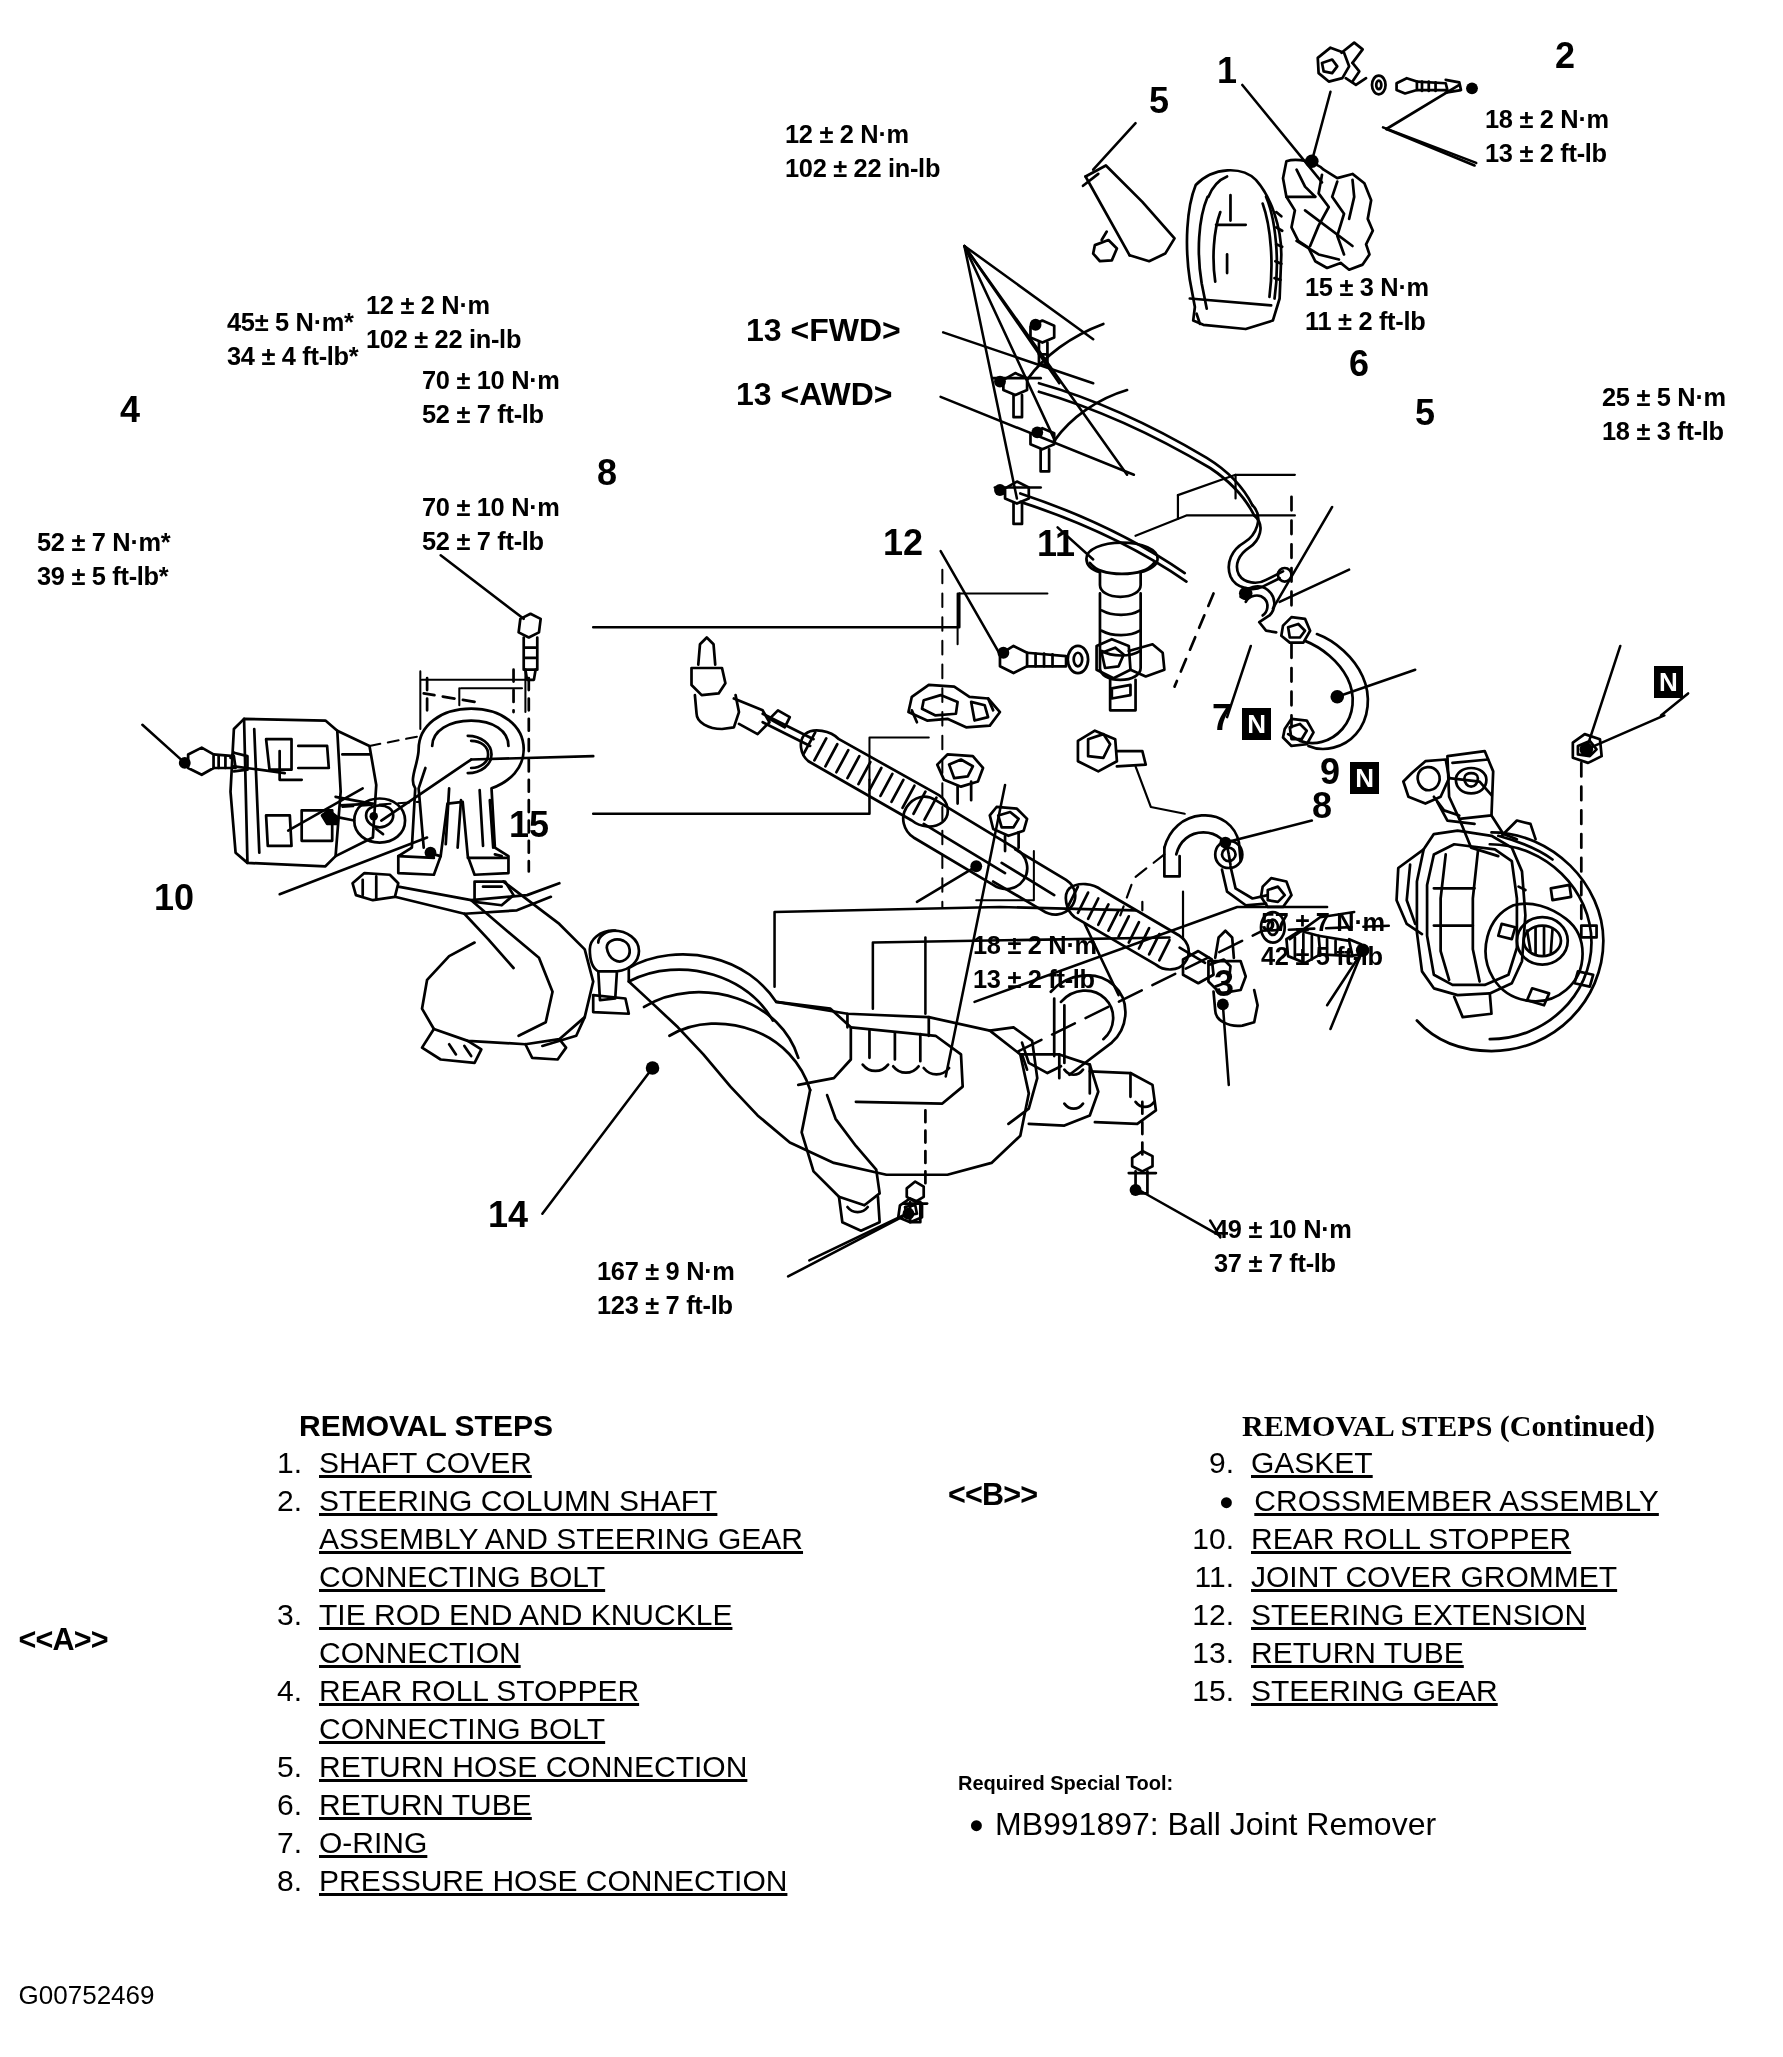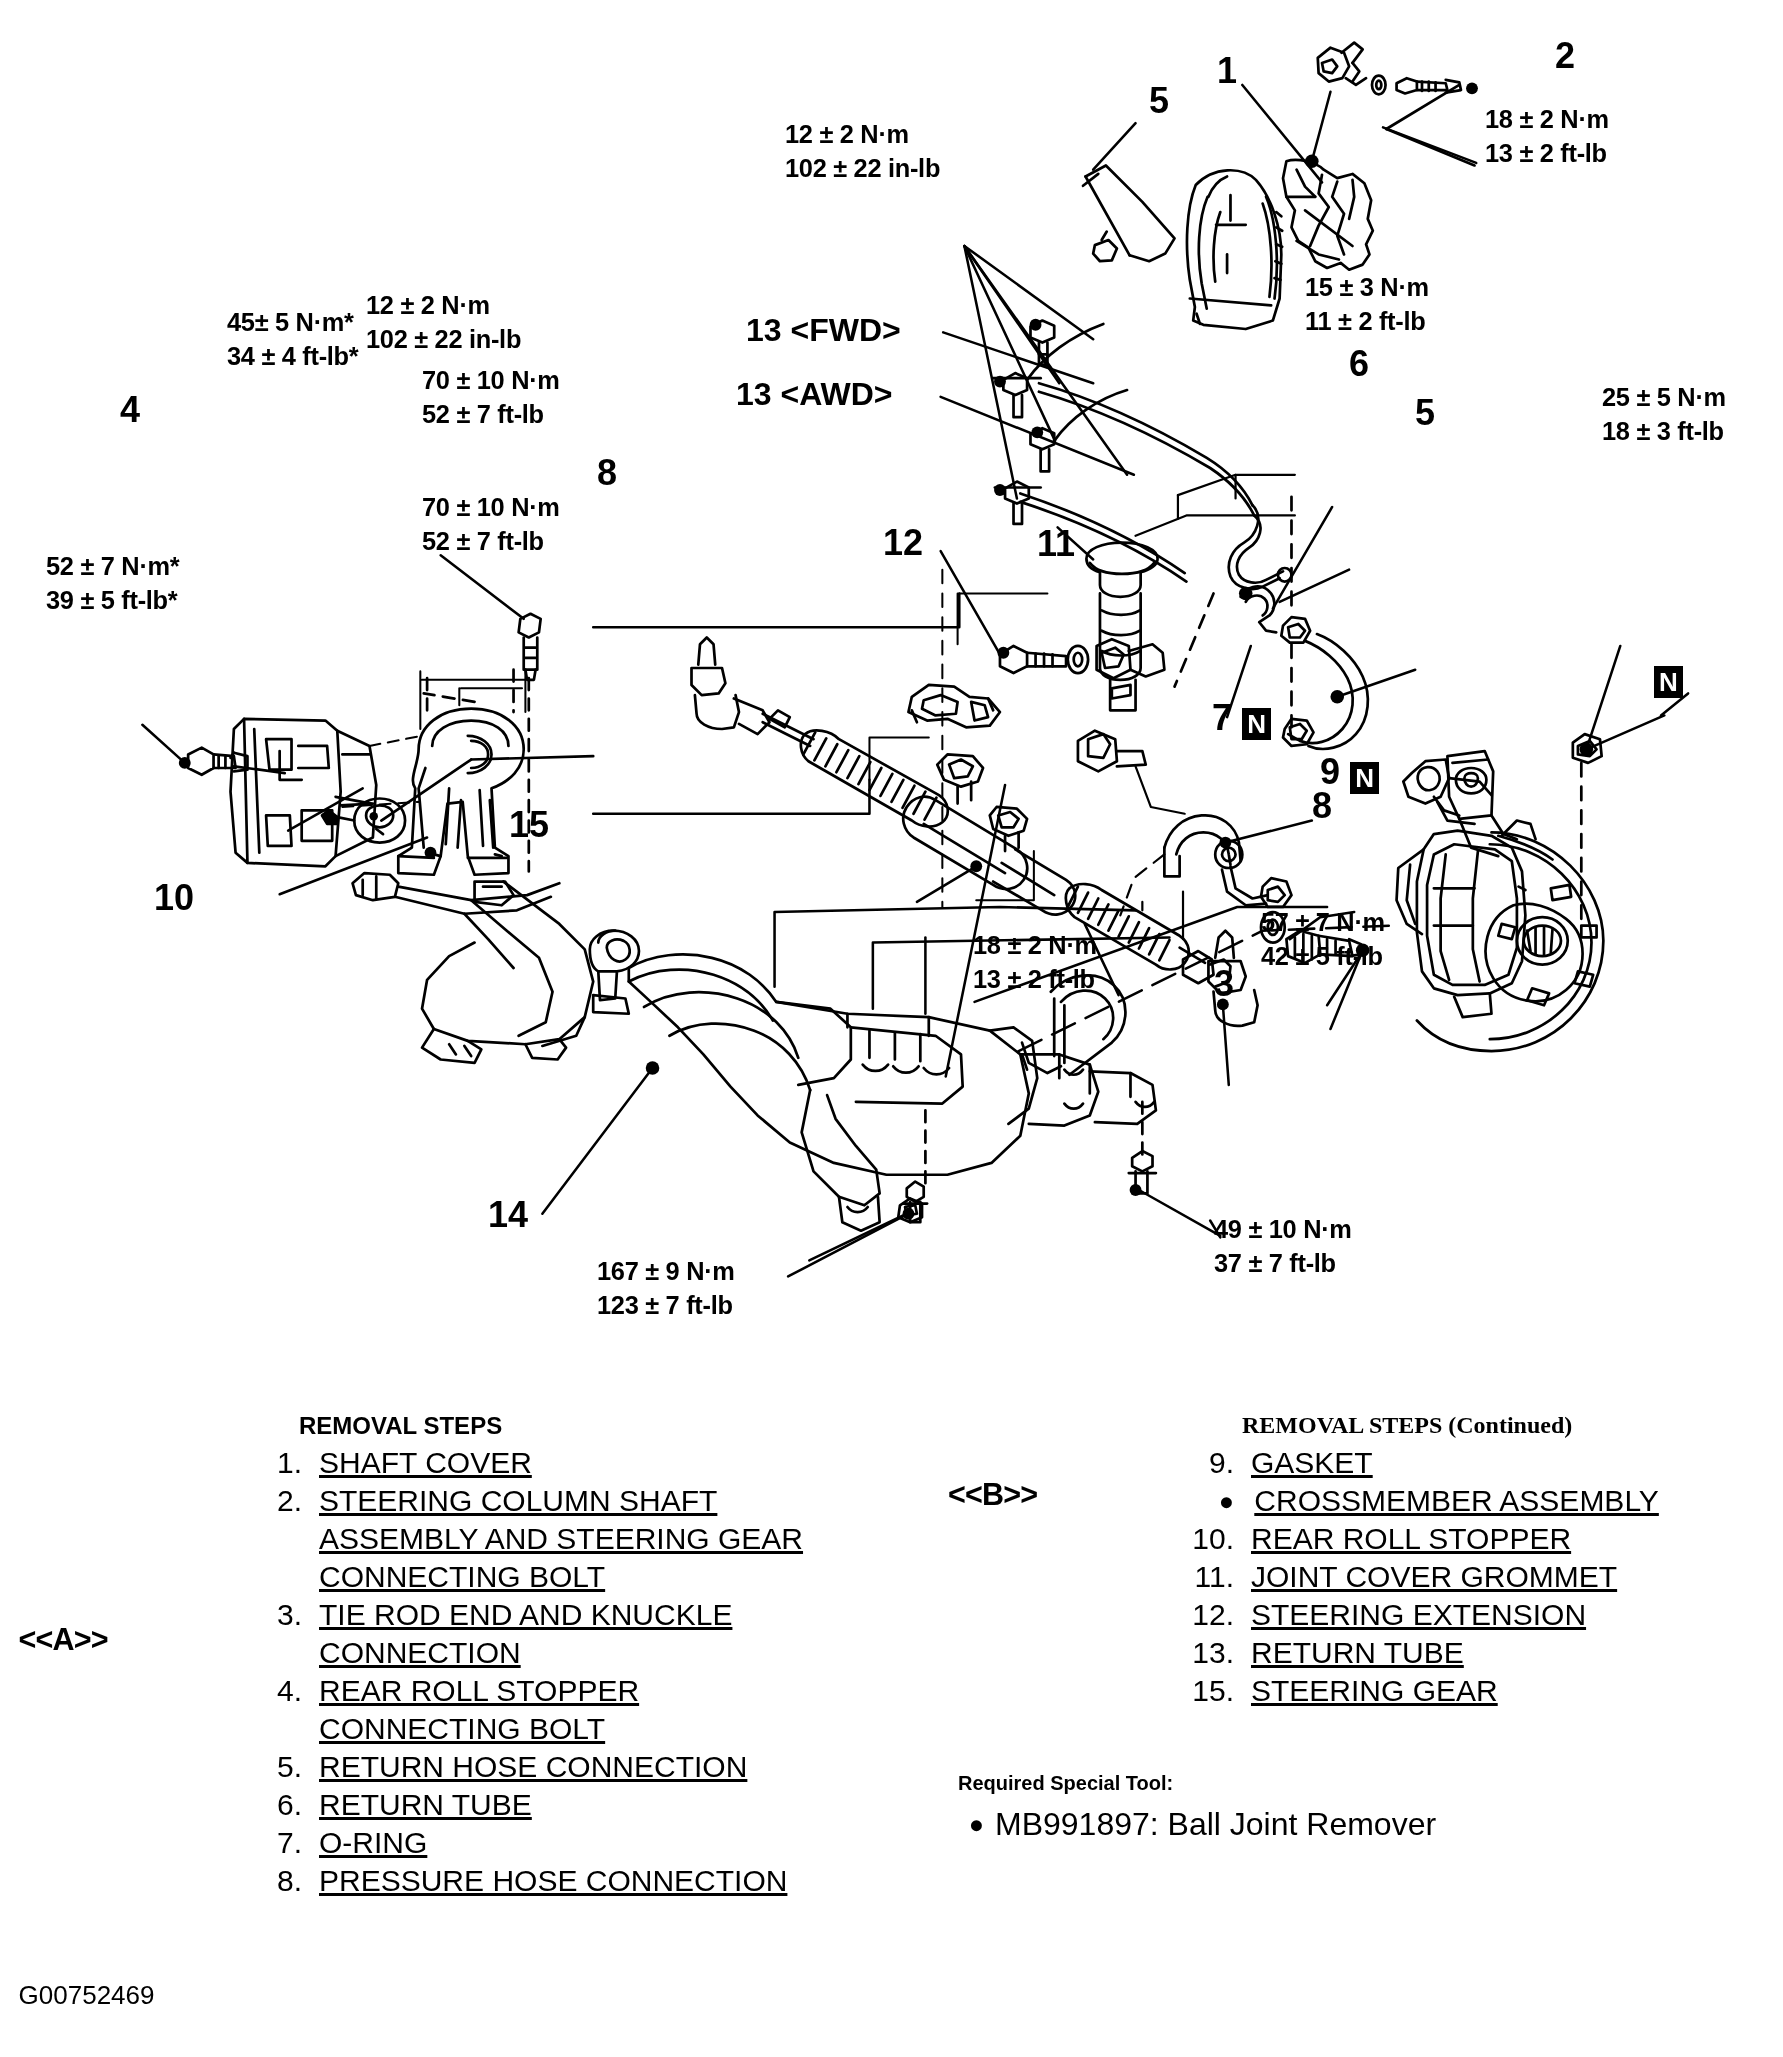--- a/index.html
+++ b/index.html
@@ -19,21 +19,21 @@
         font-size:26px;line-height:28px;padding:1.7px 5.1px 2.5px 5.1px;vertical-align:-2.5px;}
   .nboxwrap{position:absolute;font-weight:bold;font-size:36px;line-height:36px;white-space:nowrap;}
   .nboxsolo{position:absolute;}
 
   
   #art{position:absolute;left:0;top:0;width:1783px;height:2058px;pointer-events:none;}
 
   
   #legend{position:absolute;left:0;top:1407px;width:1783px;height:593px;}
   .legend-col{position:absolute;}
-  .legend-title{font-weight:bold;font-size:24px;line-height:37px;white-space:nowrap;}
+  .legend-title{font-weight:bold;font-size:30px;line-height:37px;white-space:nowrap;}
   .legend-row{display:flex;font-size:30px;line-height:38px;white-space:nowrap;}
   .legend-num{width:56px;text-align:right;padding-right:17px;flex:none;}
   .legend-bullet{width:56px;text-align:right;padding-right:20.3px;flex:none;font-size:25.4px;}
   .legend-txt{white-space:pre-line;line-height:38px;text-decoration:underline;}
   .ab-mark{position:absolute;font-weight:bold;font-size:30.5px;line-height:30.5px;white-space:nowrap;letter-spacing:-0.8px;}
   .tool-title{font-weight:bold;font-size:20px;line-height:41px;white-space:nowrap;}
   .tool-item{font-size:32px;line-height:41px;white-space:nowrap;}
   #figcode{position:absolute;left:18.6px;top:1982px;font-size:26px;line-height:26px;}
 </style>
 </head>
@@ -592,21 +592,21 @@
   <div class="tq" style="left:422px;top:363px;">
     <div>70 ± 10 N·m</div>
     <div>52 ± 7 ft-lb</div>
   </div>
 
   <div class="tq" style="left:422px;top:490px;">
     <div>70 ± 10 N·m</div>
     <div>52 ± 7 ft-lb</div>
   </div>
 
-  <div class="tq" style="left:46px;top:525px;margin-top:24px;">
+  <div class="tq" style="left:37px;top:525px;">
     <div>52 ± 7 N·m*</div>
     <div>39 ± 5 ft-lb*</div>
   </div>
 
   <div class="tq" style="left:973px;top:928px;">
     <div>18 ± 2 N·m</div>
     <div>13 ± 2 ft-lb</div>
   </div>
 
   <div class="tq" style="left:1261px;top:905px;">

